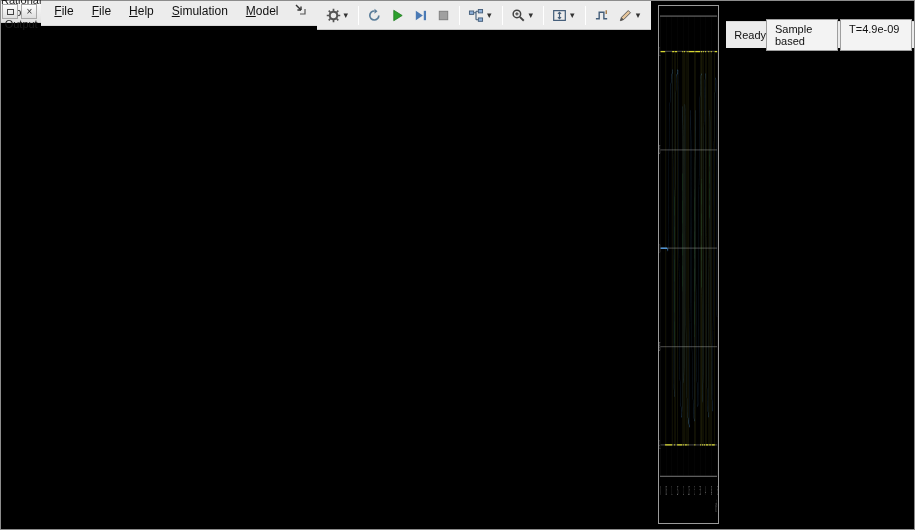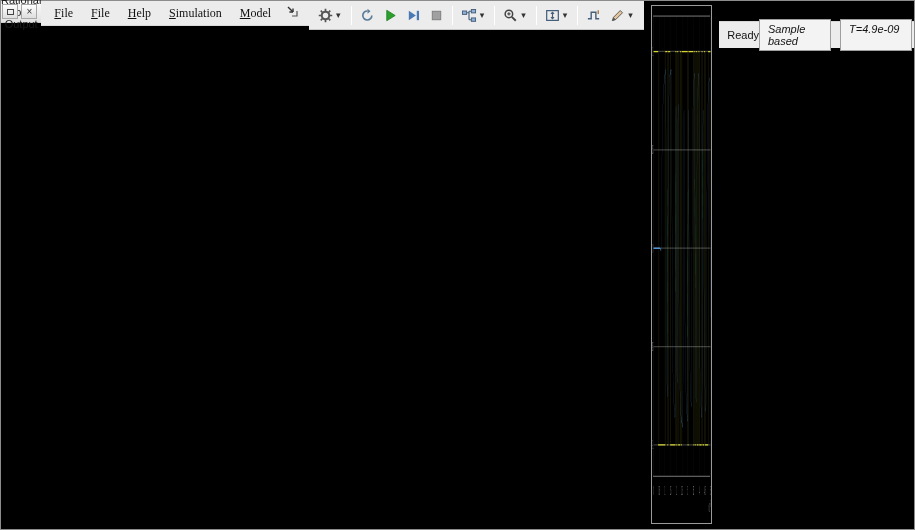--- a/index.html
+++ b/index.html
@@ -24,23 +24,23 @@
   .winbtn{
     width:16px;height:15px;border:1px solid #a8a8a8;
     background:linear-gradient(#ffffff,#dedede);
     display:flex;align-items:center;justify-content:center;
     font-size:10px;line-height:1;color:#333;cursor:default;
   }
   .maxbox{width:7px;height:6px;border:1px solid #444;display:inline-block;}
   
   .menubar{
     height:25px;flex:0 0 25px;
-    display:flex;align-items:center;padding:0 4px;
+    display:flex;align-items:flex-start;padding:0 4px;
     background:#ececec;border-bottom:1px solid #dadada;
-    font-size:12px;color:#111;font-family:Liberation Serif, serif;
+    font-size:12px;color:#111;
   }
   #menu-items{display:flex;align-items:center;}
   .menu-item{display:inline-block;padding:3px 9px;cursor:default;}
   .menu-item::first-letter{text-decoration:underline;}
   .dock{margin-left:auto;padding:2px 6px;}
   
   .toolbar{
     height:29px;flex:0 0 29px;
     display:flex;align-items:center;padding:0 5px;
     background:#ececec;border-bottom:1px solid #c9c9c9;
@@ -61,21 +61,21 @@
   .scope svg{display:block;width:100%;height:100%;}
   
   .statusbar{
     height:27px;flex:0 0 27px;
     border-top:1px solid #d6d6d6;
     display:flex;align-items:center;
     font-size:11px;color:#111;padding:0 2px 0 8px;
     background:#ececec;
     margin-top:20px;
   }
-  .status-cells{margin-left:auto;display:flex;gap:9px;font-style:italic;}
+  .status-cells{margin-left:auto;display:flex;gap:2px;}
   .status-cell{
     border:1px solid #9e9e9e;background:#f3f3f3;
     padding:3px 8px;min-width:72px;text-align:left;
     font-size:11px;color:#111;
   }
 </style>
 </head>
 <body>
 
 <div class="window">

